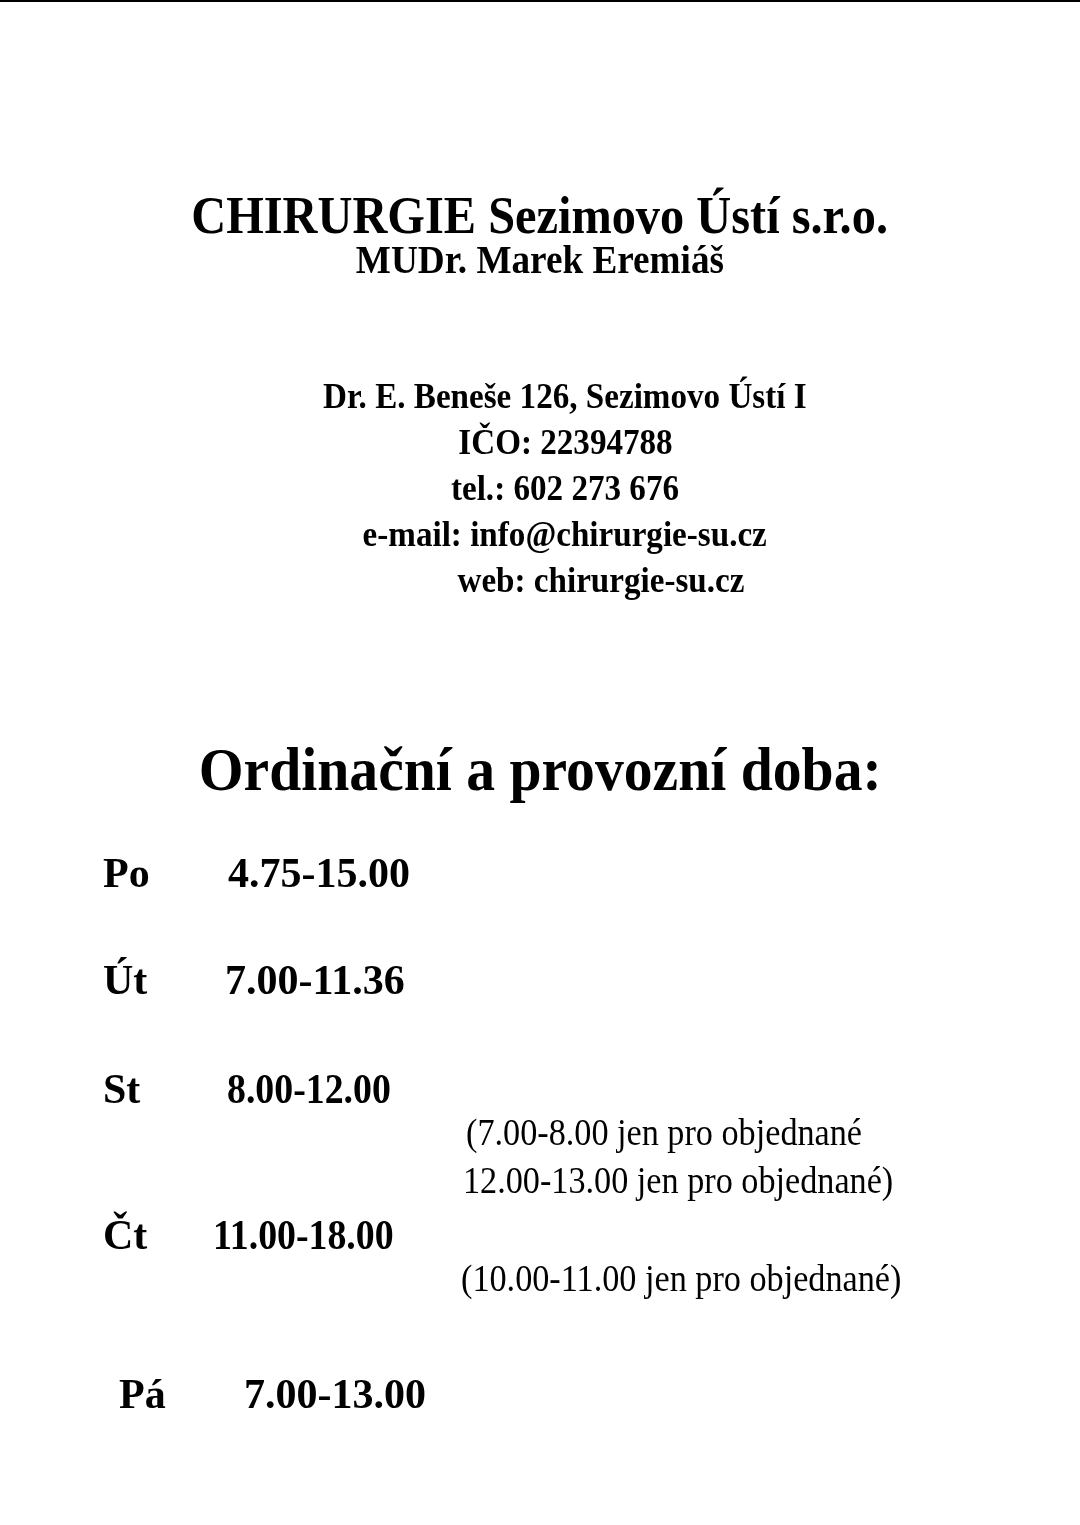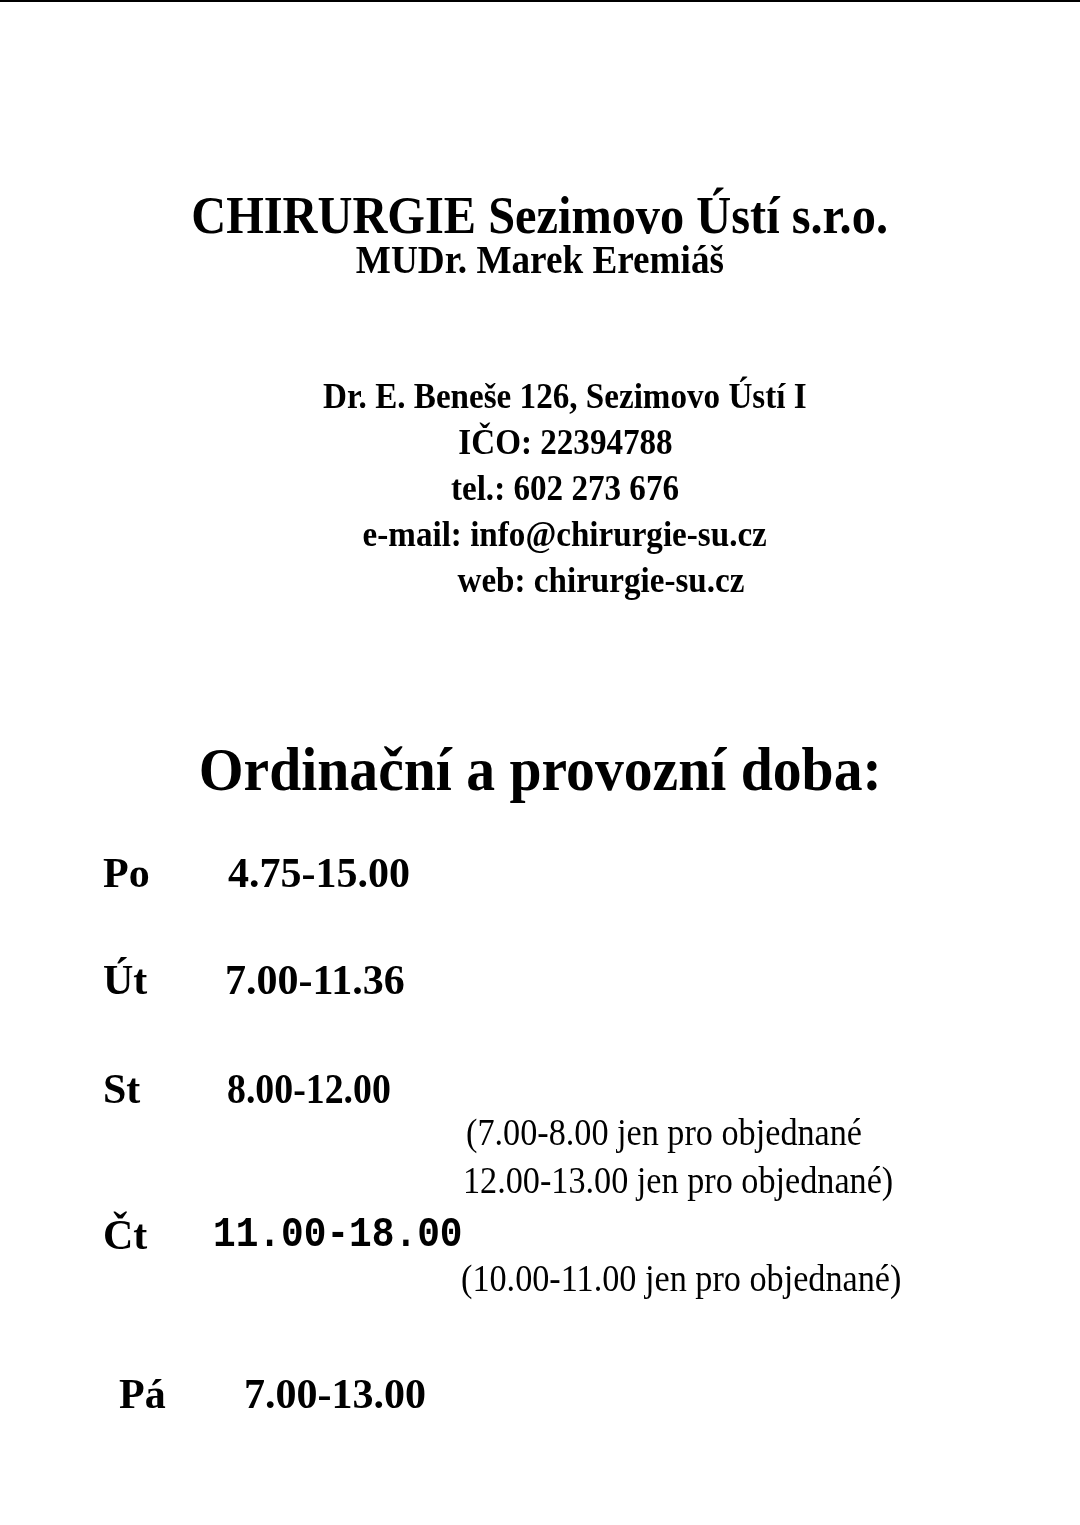--- a/index.html
+++ b/index.html
@@ -148,21 +148,21 @@
   <div class="abs note" style="left:466px; top:1073px;">
     <span class="inner">(7.00-8.00 jen pro objednané</span>
   </div>
   <div class="abs note" style="left:463px; top:1121px;">
     <span class="inner">12.00-13.00 jen pro objednané)</span>
   </div>
 </div>
 
 <div>
   <div class="abs day r-ct">Čt</div>
-  <div class="abs hours cond r-ct" style="left:213px;font-family:Liberation Mono, monospace;">
+  <div class="abs hours cond r-ct" style="left:213px;">
     <span class="inner">11.00-18.00</span>
   </div>
   <div class="abs note" style="left:461px; top:1219px;">
     <span class="inner">(10.00-11.00 jen pro objednané)</span>
   </div>
 </div>
 
 <div>
   <div class="abs day r-pa">Pá</div>
   <div class="abs hours r-pa" style="left:228px;">

